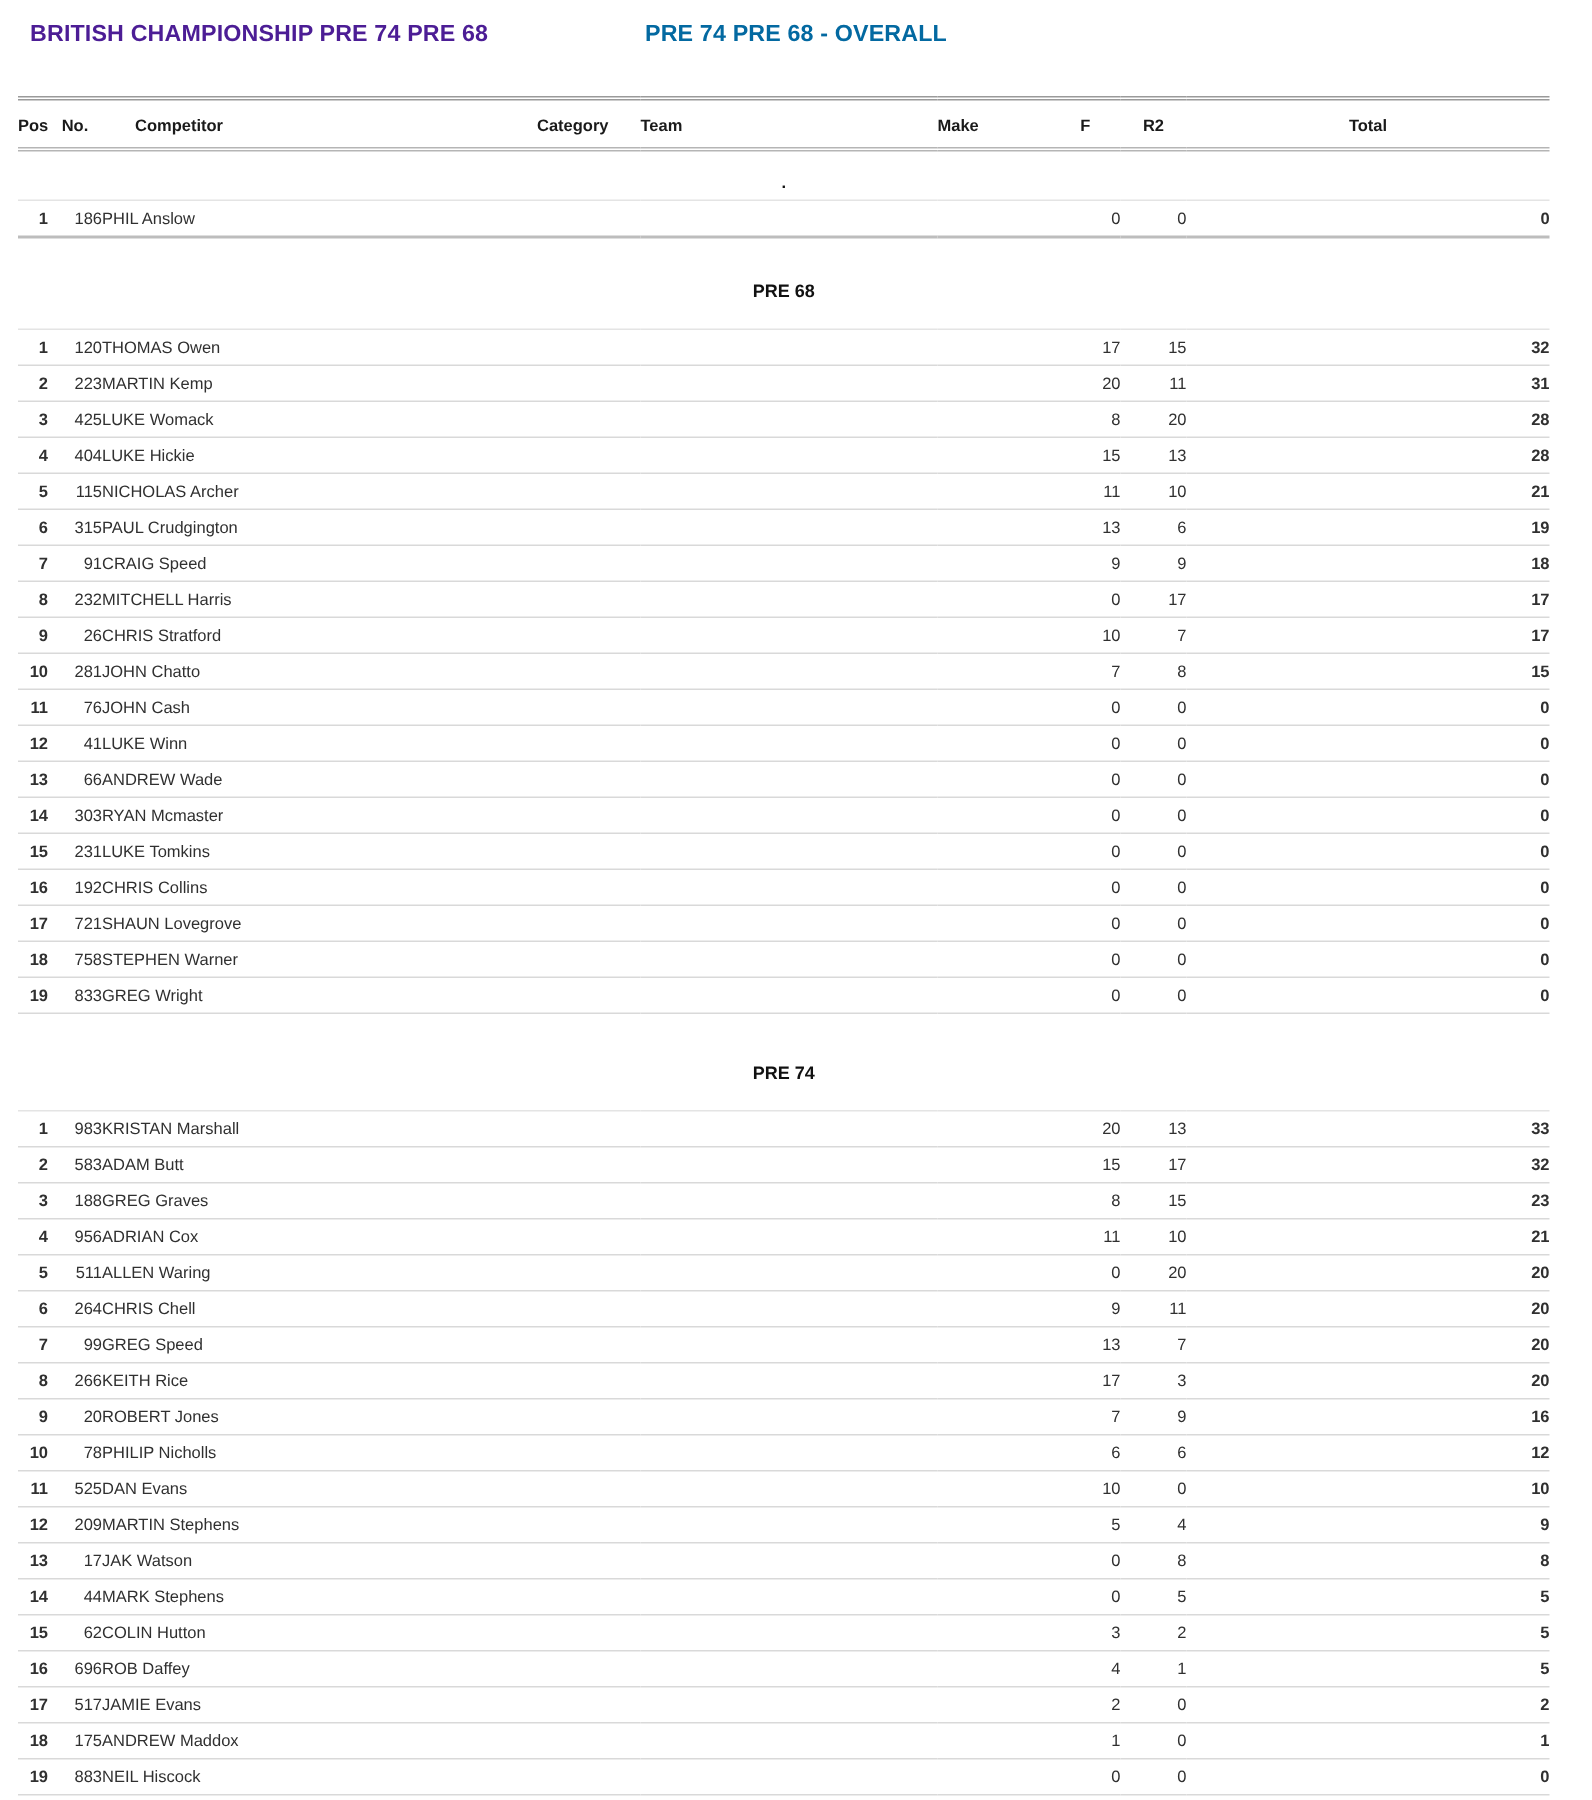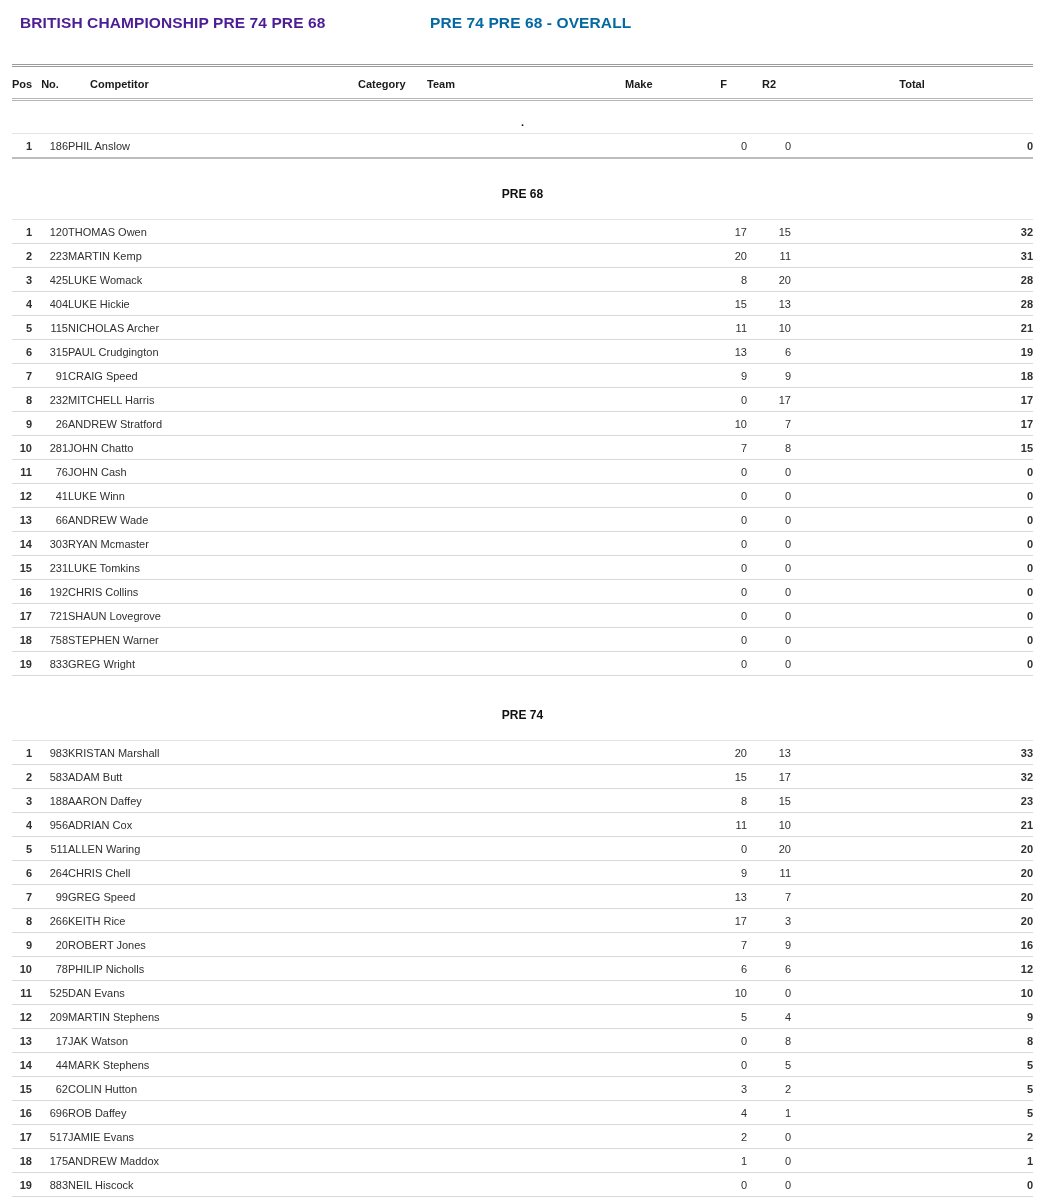--- a/index.html
+++ b/index.html
@@ -265,21 +265,21 @@
           <td class="cell-cat"></td>
           <td class="cell-team"></td>
           <td class="cell-make"></td>
           <td class="cell-f">0</td>
           <td class="cell-r2">17</td>
           <td class="cell-total">17</td>
         </tr>
         <tr class="data-row">
           <td class="cell-pos">9</td>
           <td class="cell-no">26</td>
-          <td class="cell-name">ANDREW Stratford</td>
+          <td class="cell-name">CHRIS Stratford</td>
           <td class="cell-cat"></td>
           <td class="cell-team"></td>
           <td class="cell-make"></td>
           <td class="cell-f">10</td>
           <td class="cell-r2">7</td>
           <td class="cell-total">17</td>
         </tr>
         <tr class="data-row">
           <td class="cell-pos">10</td>
           <td class="cell-no">281</td>
@@ -426,21 +426,21 @@
           <td class="cell-cat"></td>
           <td class="cell-team"></td>
           <td class="cell-make"></td>
           <td class="cell-f">15</td>
           <td class="cell-r2">17</td>
           <td class="cell-total">32</td>
         </tr>
         <tr class="data-row">
           <td class="cell-pos">3</td>
           <td class="cell-no">188</td>
-          <td class="cell-name">AARON Daffey</td>
+          <td class="cell-name">GREG Graves</td>
           <td class="cell-cat"></td>
           <td class="cell-team"></td>
           <td class="cell-make"></td>
           <td class="cell-f">8</td>
           <td class="cell-r2">15</td>
           <td class="cell-total">23</td>
         </tr>
         <tr class="data-row">
           <td class="cell-pos">4</td>
           <td class="cell-no">956</td>

